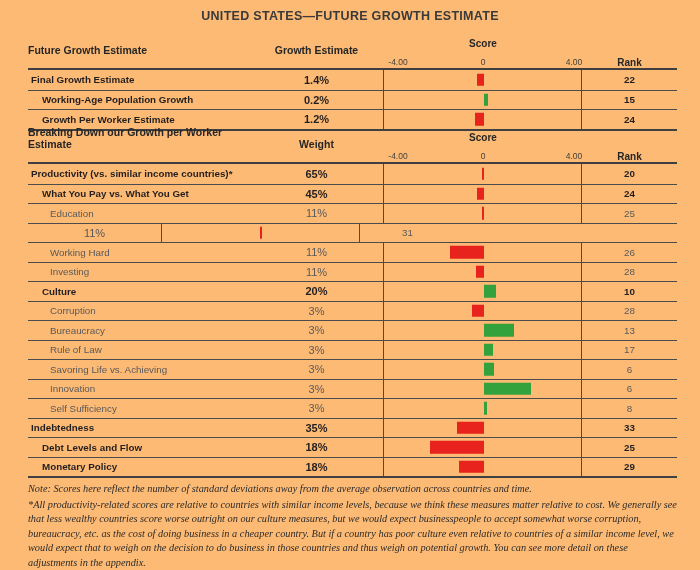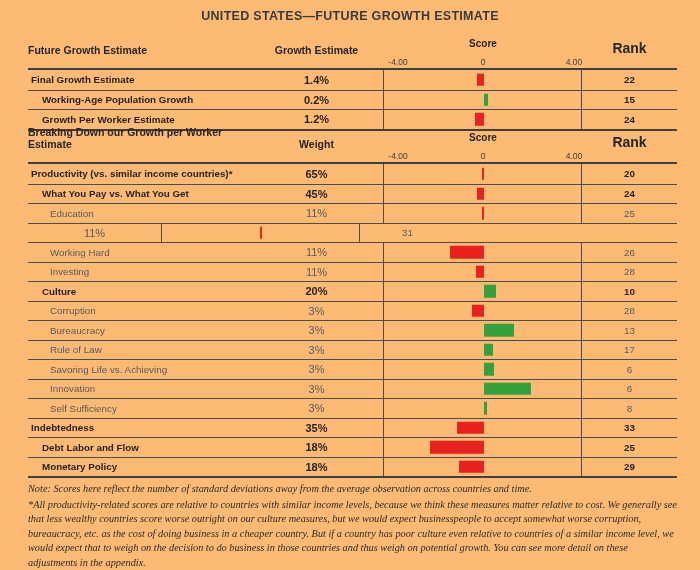--- a/index.html
+++ b/index.html
@@ -11,21 +11,21 @@
 
   .tbl { position:absolute; left:28px; width:649px; }
   .tbl1 { top:36px; }
   .tbl2 { top:130px; }
 
   
   .shead { display:flex; align-items:flex-end; height:32px; position:relative; }
   .h-label { width:222px; font-size:10.5px; font-weight:bold; color:#262626; padding-bottom:12px; }
   .h-val   { width:133px; font-size:10.5px; font-weight:bold; color:#262626; text-align:center; padding-bottom:12px; }
   .h-score { width:199px; position:relative; height:32px; }
-  .h-rank  { width:95px;  font-size:14px; font-weight:bold; color:#262626; text-align:center; padding-bottom:12px; }
+  .h-rank  { width:95px;  font-size:10px; font-weight:bold; color:#262626; text-align:center; padding-bottom:0; }
   .score-word { position:absolute; top:2px; left:100px; transform:translateX(-50%);
                 font-size:10px; font-weight:bold; color:#262626; }
   .tick { position:absolute; bottom:1px; transform:translateX(-50%); font-size:8.5px; color:#3f3f3f; }
   .tick-min { left:15px; } .tick-zero { left:100px; } .tick-max { left:191px;text-align:center; }
 
   
   .rows { border-top:2px solid #3f3f3f; border-bottom:2px solid #404040; }
   .trow { display:flex; align-items:center; height:19.5px; }
   .trow + .trow { border-top:1.5px solid #4c4c4c; }
   .c-label { width:222px; font-size:9.8px; color:#58595b; white-space:nowrap; overflow:hidden; }
@@ -208,21 +208,21 @@
       </div>
       <div class="trow b">
         <div class="c-label l0">Indebtedness</div>
         <div class="c-val">35%</div>
         <div class="c-score">
             <div class="bar" style="width: 26.88px; left: 73.12px; background: rgb(232, 35, 29);"></div>
           </div>
         <div class="c-rank">33</div>
       </div>
       <div class="trow b">
-        <div class="c-label l1">Debt Labor and Flow</div>
+        <div class="c-label l1">Debt Levels and Flow</div>
         <div class="c-val">18%</div>
         <div class="c-score">
             <div class="bar" style="width: 53.76px; left: 46.24px; background: rgb(232, 35, 29);"></div>
           </div>
         <div class="c-rank">25</div>
       </div>
       <div class="trow b">
         <div class="c-label l1">Monetary Policy</div>
         <div class="c-val">18%</div>
         <div class="c-score">

